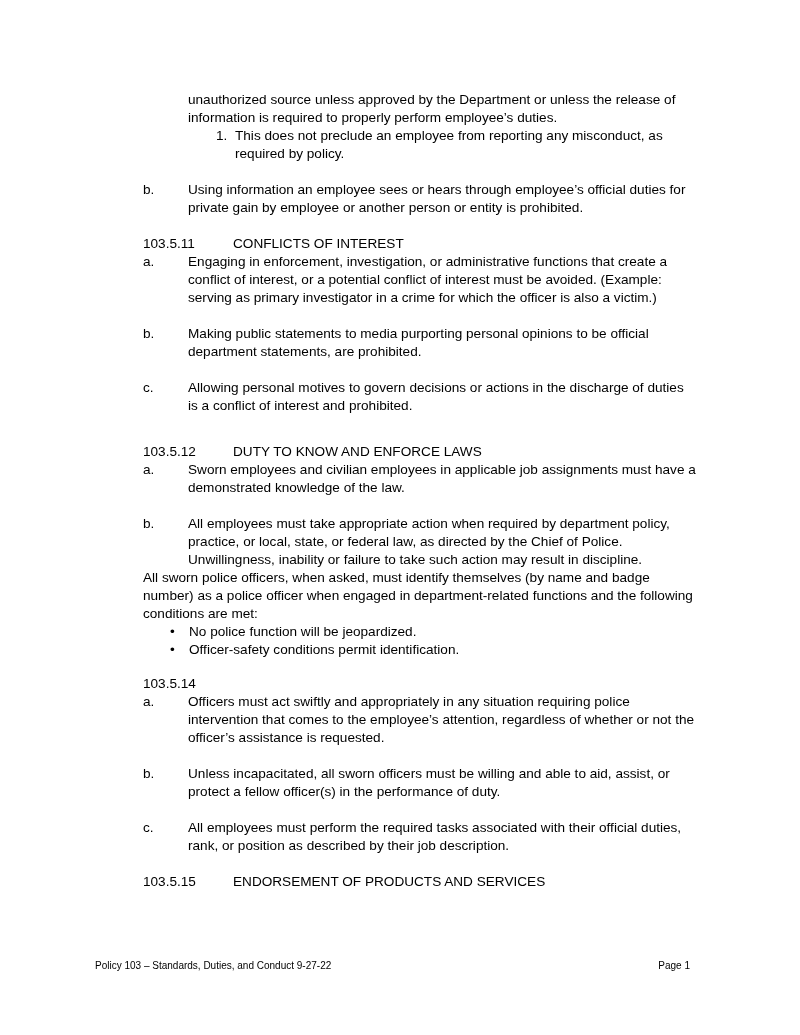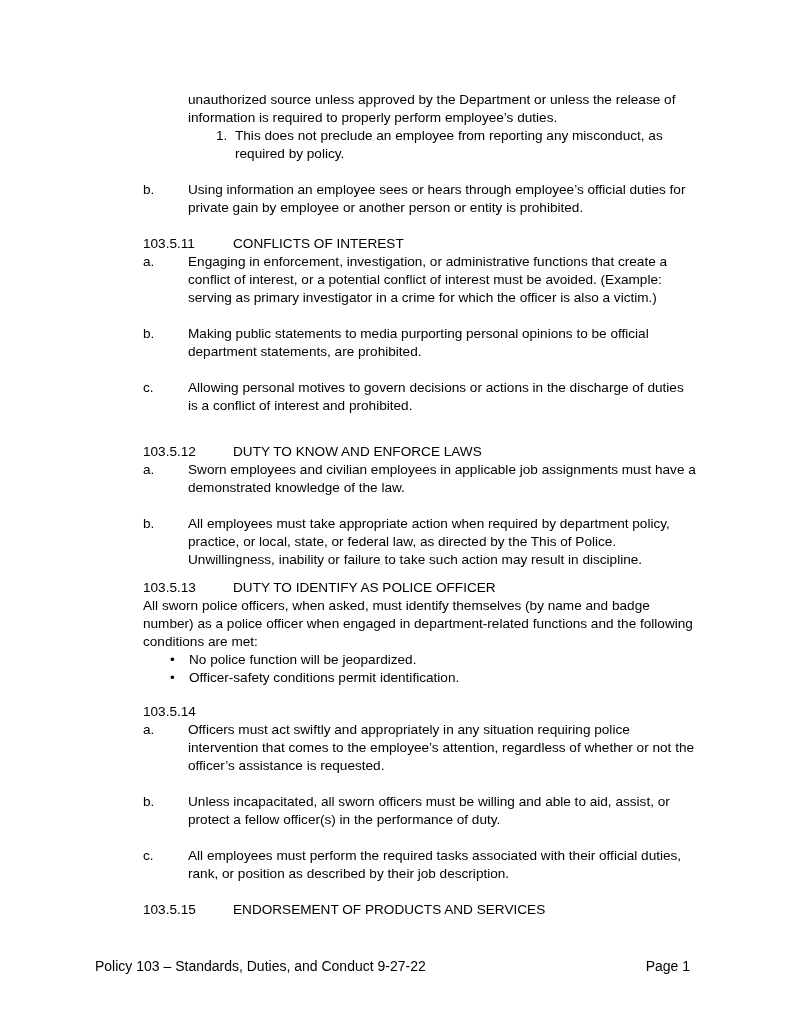--- a/index.html
+++ b/index.html
@@ -38,21 +38,21 @@
   .bullet-row { display: flex; margin-left: 27px; }
   .bullet-row .dot { flex: 0 0 19px; }
   .bullet-row .text { flex: 1; }
   .footer {
     position: absolute;
     left: 95px;
     right: 110px;
     top: 957px;
     display: flex;
     justify-content: space-between;
-    font-size: 14px;
+    font-size: 10px;
   }
 </style>
 </head>
 <body>
 
 <div class="content">
 
   <div class="para hang">unauthorized source unless approved by the Department or unless the release of information is required to properly perform employee’s duties.</div>
 
   <div class="subitem">
@@ -85,27 +85,23 @@
   <div class="heading gap-lg">
     <span class="num">103.5.12</span>
     <span class="title">DUTY TO KNOW AND ENFORCE LAWS</span>
   </div>
   <div class="item first">
     <span class="label">a.</span>
     <span class="text">Sworn employees and civilian employees in applicable job assignments must have a demonstrated knowledge of the law.</span>
   </div>
   <div class="item">
     <span class="label">b.</span>
-    <span class="text">All employees must take appropriate action when required by department policy, practice, or local, state, or federal law, as directed by the This of Police. Unwillingness, inability or failure to take such action may result in discipline.</span>
+    <span class="text">All employees must take appropriate action when required by department policy, practice, or local, state, or federal law, as directed by the Chief of Police. Unwillingness, inability or failure to take such action may result in discipline.</span>
   </div>
 
-  <div class="heading gap-sm">
-    <span class="num">103.5.13</span>
-    <span class="title">DUTY TO IDENTIFY AS POLICE OFFICER</span>
-  </div>
   <div class="flush-para">All sworn police officers, when asked, must identify themselves (by name and badge number) as a police officer when engaged in department-related functions and the following conditions are met:</div>
   <div class="bullet-row">
     <span class="dot">•</span>
     <span class="text">No police function will be jeopardized.</span>
   </div>
   <div class="bullet-row">
     <span class="dot">•</span>
     <span class="text">Officer-safety conditions permit identification.</span>
   </div>
 

